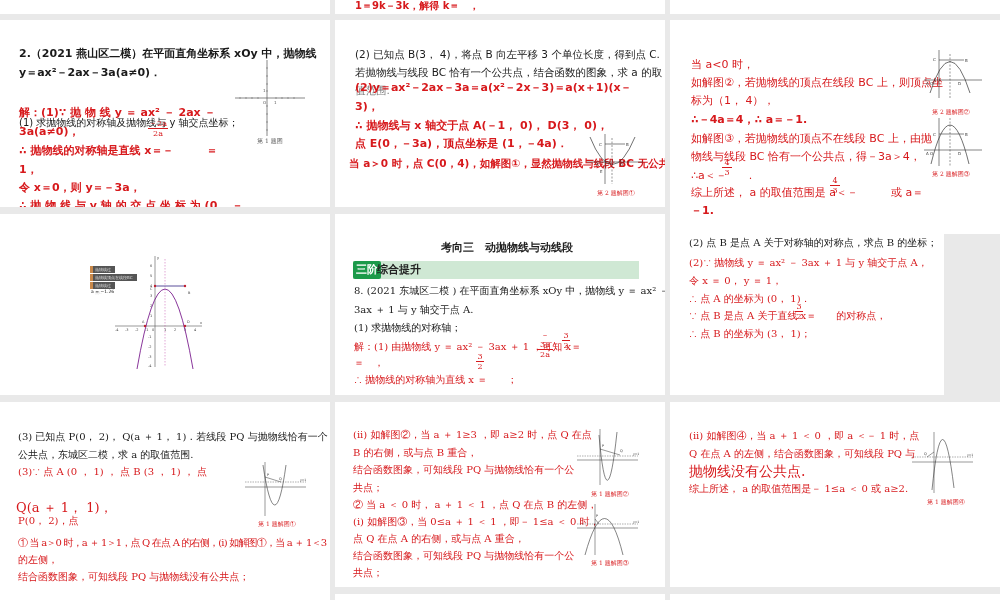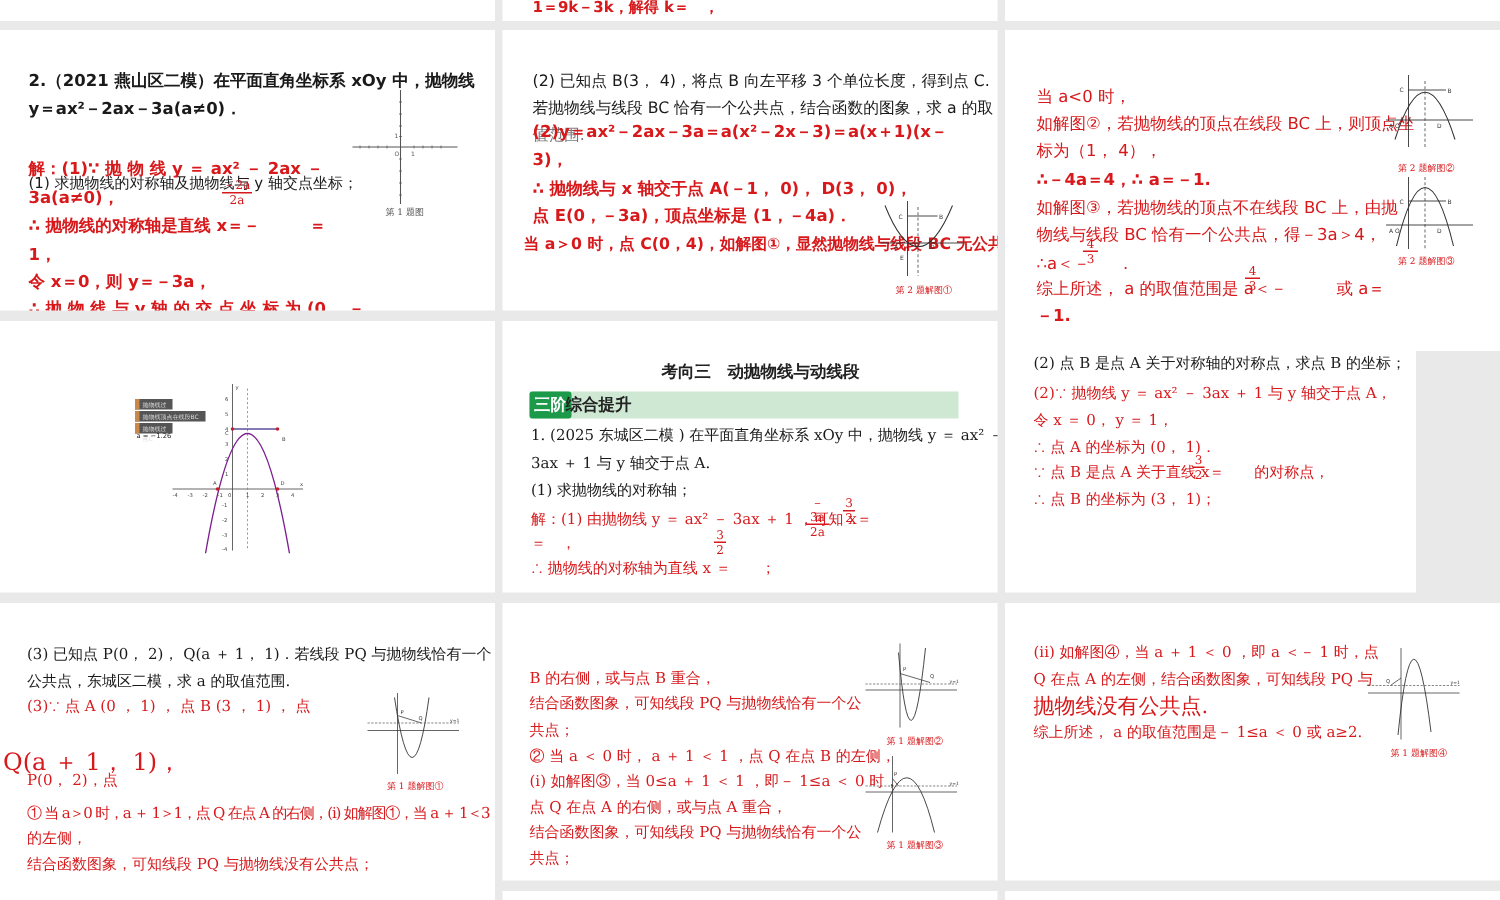--- a/index.html
+++ b/index.html
@@ -184,21 +184,21 @@
     <circle cx="45" cy="32" r="1.2" fill="#c02030"></circle>
     <circle cx="75" cy="32" r="1.2" fill="#c02030"></circle>
   </svg>
 </div>
 
 <div class="slide" style="left:335px;top:214px;width:330px;height:181px;">
   <div class="section-title" style="left:106px;top:26px;">考向三　动抛物线与动线段</div>
   <div class="level-bar" style="left:18px;top:47px;width:286px;"></div>
   <div class="level-badge" style="left:18px;top:47px;">三阶</div>
   <div class="level-text" style="left:42px;top:47px;">综合提升</div>
-  <div class="t serif" style="left:19px;top:70px;font-size:10px;">1. (2025 东城区二模 ) 在平面直角坐标系 xOy 中，抛物线 y ＝ ax² －</div>
+  <div class="t serif" style="left:19px;top:70px;font-size:10px;">8. (2021 东城区二模 ) 在平面直角坐标系 xOy 中，抛物线 y ＝ ax² －</div>
   <div class="t serif" style="left:19px;top:89px;font-size:10px;">3ax ＋ 1 与 y 轴交于点 A.</div>
   <div class="t serif" style="left:19px;top:107px;font-size:10px;">(1) 求抛物线的对称轴；</div>
   <div class="t serif redn" style="left:19px;top:126px;font-size:10px;">解：(1) 由抛物线 y ＝ ax² － 3ax ＋ 1 ，可知 x＝</div>
   <div class="frac" style="left:202px;top:117px;width:16px;">
     <div>－3a</div>
     <div class="bar">2a</div>
   </div>
   <div class="frac" style="left:227px;top:117px;width:8px;">
     <div>3</div>
     <div class="bar">2</div>
@@ -222,38 +222,39 @@
     <div class="bar">2</div>
   </div>
   <div class="t serif redn" style="left:19px;top:113px;font-size:10px;">∴ 点 B 的坐标为 (3， 1)；</div>
 </div>
 
 <div class="slide" style="left:0;top:402px;width:330px;height:198px;text-align:center;">
   <div class="t serif" style="left:18px;top:28px;font-size:10px;">(3) 已知点 P(0， 2)， Q(a ＋ 1， 1)．若线段 PQ 与抛物线恰有一个</div>
   <div class="t serif" style="left:18px;top:46px;font-size:10px;">公共点，东城区二模，求 a 的取值范围.</div>
   <div class="t serif redn" style="left:18px;top:63px;font-size:10px;">(3)∵ 点 A (0 ， 1) ， 点 B (3 ， 1) ， 点</div>
   <div class="t serif redn" style="left:18px;top:81px;font-size:10px;margin-top:31px;">P(0， 2)，点</div>
-  <div class="t serif redn" style="left:2px;top:99px;font-size:16px;">Q(a ＋ 1， 1)，</div>
+  <div class="t serif redn" style="left:16px;top:99px;font-size:13px;">Q(a ＋ 1， 1)，</div>
   <div class="t serif redn" style="left:18px;top:134px;font-size:10px;letter-spacing:-0.8px;">① 当 a＞0 时，a ＋ 1＞1，点 Q 在点 A 的右侧，(i) 如解图①，当 a ＋ 1＜3，即 0＜a＜2 时，点 Q 在点 B</div>
   <div class="t serif redn" style="left:18px;top:151px;font-size:10px;">的左侧，</div>
   <div class="t serif redn" style="left:18px;top:168px;font-size:10px;">结合函数图象，可知线段 PQ 与抛物线没有公共点；</div>
   <svg class="fig" style="left:243px;top:58px;" width="65" height="58" viewBox="0 0 65 58">
     <line x1="2" y1="27" x2="63" y2="27" stroke="#333" stroke-width="0.5"></line>
     <line x1="22" y1="2" x2="22" y2="56" stroke="#333" stroke-width="0.5"></line>
     <line x1="2" y1="22" x2="63" y2="22" stroke="#333" stroke-width="0.4" stroke-dasharray="1.5,1"></line>
     <line x1="22" y1="17" x2="38" y2="22" stroke="#333" stroke-width="0.5"></line>
     <path d="M20,5 Q32,85 43,5" fill="none" stroke="#333" stroke-width="0.6"></path>
     <text x="24" y="16" font-size="3.5" fill="#333">P</text>
     <text x="36" y="20" font-size="3.5" fill="#333">Q</text>
     <text x="57" y="21" font-size="3" fill="#333">y=1</text>
   </svg>
   <div class="cap" style="left:258px;top:118px;">第 1 题解图①</div>
 </div>
 
 <div class="slide" style="left:335px;top:402px;width:330px;height:185px;">
+  <div class="t serif redn" style="left:18px;top:26px;font-size:10px;">(ii) 如解图②，当 a ＋ 1≥3 ，即 a≥2 时，点 Q 在点</div>
   <div class="t serif redn" style="left:18px;top:44px;font-size:10px;">B 的右侧，或与点 B 重合，</div>
   <div class="t serif redn" style="left:18px;top:61px;font-size:10px;">结合函数图象，可知线段 PQ 与抛物线恰有一个公</div>
   <div class="t serif redn" style="left:18px;top:79px;font-size:10px;">共点；</div>
   <div class="t serif redn" style="left:18px;top:96px;font-size:10px;">② 当 a ＜ 0 时， a ＋ 1 ＜ 1 ，点 Q 在点 B 的左侧，</div>
   <div class="t serif redn" style="left:18px;top:113px;font-size:10px;">(i) 如解图③，当 0≤a ＋ 1 ＜ 1 ，即－ 1≤a ＜ 0 时，</div>
   <div class="t serif redn" style="left:18px;top:130px;font-size:10px;">点 Q 在点 A 的右侧，或与点 A 重合，</div>
   <div class="t serif redn" style="left:18px;top:147px;font-size:10px;">结合函数图象，可知线段 PQ 与抛物线恰有一个公</div>
   <div class="t serif redn" style="left:18px;top:164px;font-size:10px;">共点；</div>
   <svg class="fig" style="left:240px;top:25px;" width="65" height="60" viewBox="0 0 65 60">
     <line x1="2" y1="33" x2="63" y2="33" stroke="#333" stroke-width="0.5"></line>

